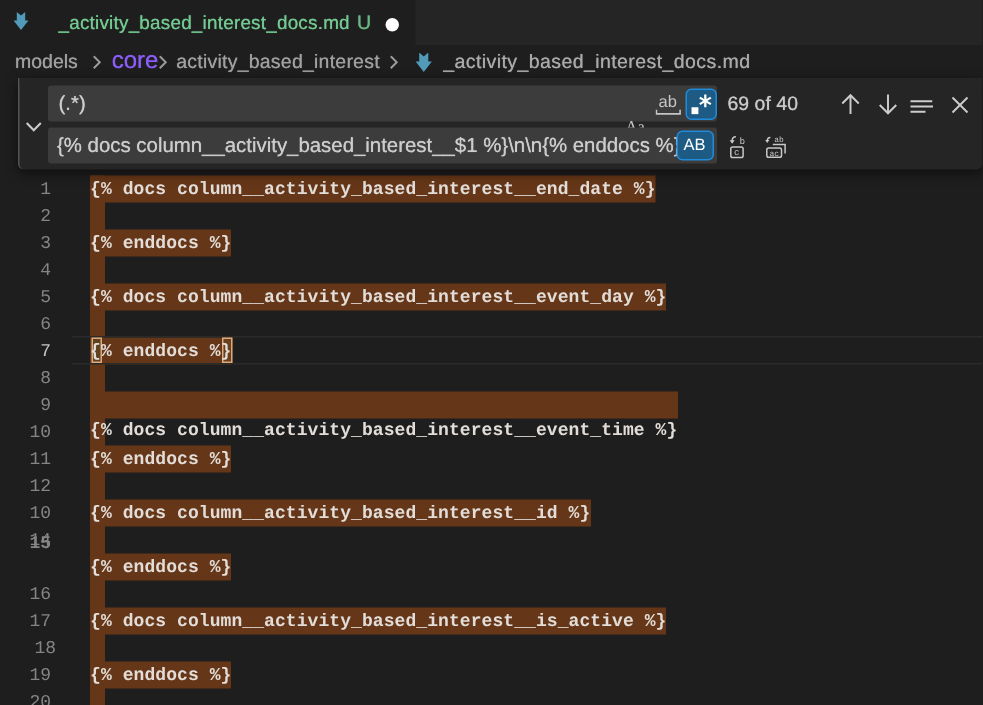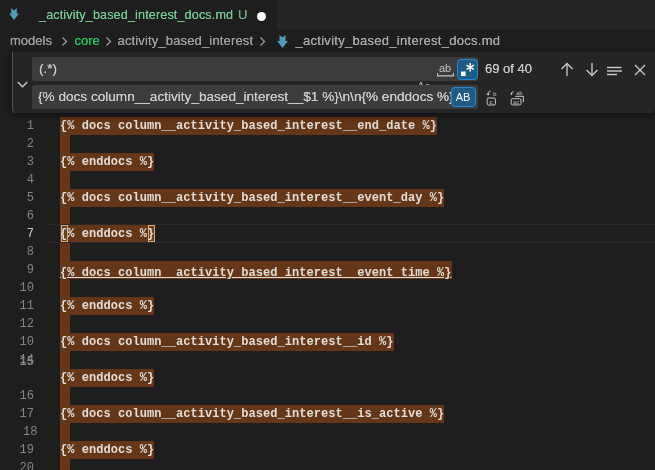--- a/index.html
+++ b/index.html
@@ -22,21 +22,21 @@
   <polygon points="2.2,0 5,2.4 7.8,0 7.8,5.6 10,5.6 5,12 0,5.6 2.2,5.6" fill="#519aba"></polygon>
 </svg>
 <div class="abs tsh" style="left:39px;top:0;height:30px;line-height:30px;font-size:12.6px;letter-spacing:0.14px;color:#73c991;">_activity_based_interest_docs.md</div>
 <div class="abs tsh" style="left:238px;top:0;height:30px;line-height:30px;font-size:13px;color:#73c991;opacity:0.9;">U</div>
 <div class="abs" style="left:257px;top:11.5px;width:9px;height:9px;border-radius:50%;background:#ffffff;"></div>
 
 <div class="abs tsh" style="left:10px;top:30px;height:22px;line-height:22px;font-size:13px;color:#a0a0a0;">models</div>
 <svg class="abs" style="left:61px;top:36.5px;" width="7" height="9" viewBox="0 0 7 9">
     <polyline points="1.5,0.5 5.5,4.5 1.5,8.5" fill="none" stroke="#9b9b9b" stroke-width="1.3"></polyline>
   </svg>
-<div class="abs tsh" style="left:74.5px;top:30px;height:22px;line-height:22px;font-size:13px;color:#22c55e;">core</div>
+<div class="abs tsh" style="left:74.5px;top:30px;height:22px;line-height:22px;font-size:16px;color:#8b5cf6;">core</div>
 <svg class="abs" style="left:105px;top:36.5px;" width="7" height="9" viewBox="0 0 7 9">
     <polyline points="1.5,0.5 5.5,4.5 1.5,8.5" fill="none" stroke="#9b9b9b" stroke-width="1.3"></polyline>
   </svg>
 <div class="abs tsh" style="left:117.5px;top:30px;height:22px;line-height:22px;font-size:13px;letter-spacing:0.15px;color:#a0a0a0;">activity_based_interest</div>
 <svg class="abs" style="left:259px;top:36.5px;" width="7" height="9" viewBox="0 0 7 9">
     <polyline points="1.5,0.5 5.5,4.5 1.5,8.5" fill="none" stroke="#9b9b9b" stroke-width="1.3"></polyline>
   </svg>
 <svg class="abs" style="left:277px;top:35px;" width="11" height="13" viewBox="0 0 10 12">
   <polygon points="2.2,0 5,2.4 7.8,0 7.8,5.6 10,5.6 5,12 0,5.6 2.2,5.6" fill="#519aba"></polygon>
 </svg>
@@ -56,21 +56,21 @@
 
 <div class="abs" style="left:48px;top:224px;width:607px;height:19px;border-top:1px solid #2a2a2a;border-bottom:1px solid #2a2a2a;"></div>
 
 <div class="abs" style="left:60.5px;top:224.5px;width:7px;height:17px;border:1px solid #dca87c;background:#5e4220;"></div>
 <div class="abs" style="left:147.5px;top:224.5px;width:7px;height:17px;border:1px solid #dca87c;background:#69401d;"></div>
 
 <div class="codeline" style="top:117px;">{% docs column__activity_based_interest__end_date %}</div>
 <div class="codeline" style="top:153px;">{% enddocs %}</div>
 <div class="codeline" style="top:189px;">{% docs column__activity_based_interest__event_day %}</div>
 <div class="codeline" style="top:225px;">{% enddocs %}</div>
-<div class="codeline" style="top:264px;text-decoration:underline;">{% docs column__activity_based_interest__event_time %}</div>
+<div class="codeline" style="top:278px;">{% docs column__activity_based_interest__event_time %}</div>
 <div class="codeline" style="top:297px;">{% enddocs %}</div>
 <div class="codeline" style="top:333px;font-family:Liberation Mono, monospace;">{% docs column__activity_based_interest__id %}</div>
 <div class="codeline" style="top:369px;">{% enddocs %}</div>
 <div class="codeline" style="top:405px;">{% docs column__activity_based_interest__is_active %}</div>
 <div class="codeline" style="top:441px;">{% enddocs %}</div>
 
 <div class="lnum" style="top:117px;">1</div>
 <div class="lnum" style="top:135px;">2</div>
 <div class="lnum" style="top:153px;">3</div>
 <div class="lnum" style="top:171px;">4</div>

